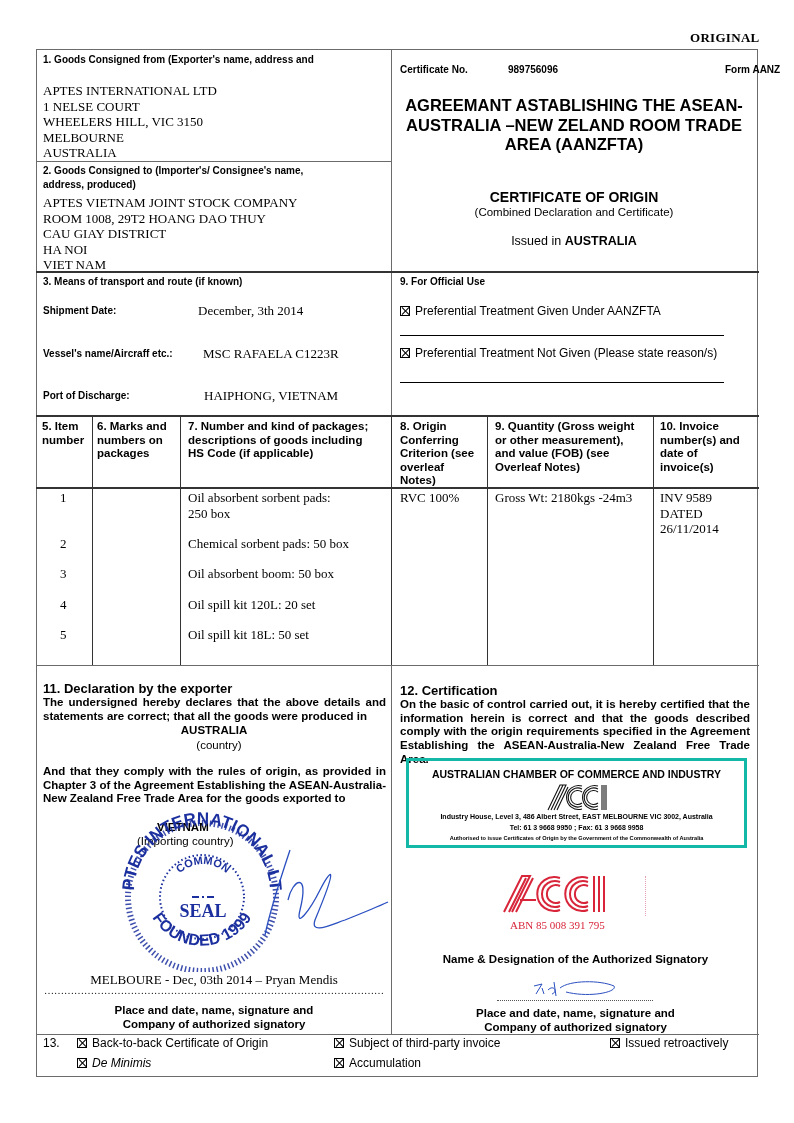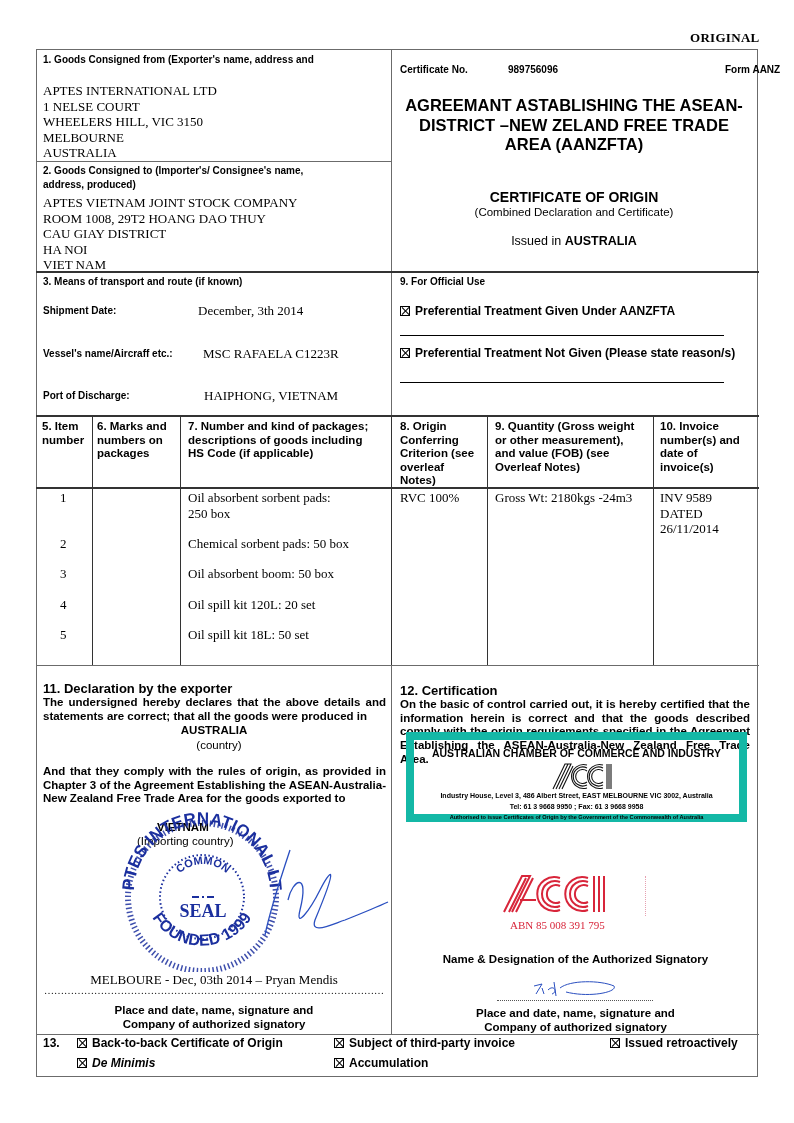--- a/index.html
+++ b/index.html
@@ -26,28 +26,28 @@
   .issued { position: absolute; left: 398px; top: 234px; width: 352px; text-align: center; font-size: 12.5px; }
 
   .rule { position: absolute; height: 1px; background: #000; }
 
   .th { position: absolute; font-weight: bold; font-size: 11.5px; line-height: 13.5px; }
   .td { position: absolute; font-family: "Liberation Serif", serif; font-size: 13px; line-height: 15.5px; }
 
   .decl { position: absolute; font-weight: bold; font-size: 11.5px; line-height: 13.7px; text-align: justify; }
   .sec-title { position: absolute; font-weight: bold; font-size: 13px; }
 
-  .acci-box { position: absolute; left: 406px; top: 732px; width: 341px; height: 90px; border: 8px solid #14b8a6; }
+  .acci-box { position: absolute; left: 406px; top: 758px; width: 341px; height: 90px; border: 3px solid #14b8a6; }
   .acci-box .t1 { position: absolute; left: 0; top: 7px; width: 100%; text-align: center; font-weight: bold; font-size: 10.5px; }
   .acci-box .t2 { position: absolute; left: 0; top: 52px; width: 100%; text-align: center; font-weight: bold; font-size: 7px; }
   .acci-box .t3 { position: absolute; left: 0; top: 63px; width: 100%; text-align: center; font-weight: bold; font-size: 7px; }
   .acci-box .t4 { position: absolute; left: 0; top: 74px; width: 100%; text-align: center; font-weight: bold; font-size: 5.6px; }
 
   .center { text-align: center; }
-  .check { font-weight: bold; font-size: 12px; position: absolute; white-space: nowrap; }
+  .check { font-weight: normal; font-size: 12px; position: absolute; white-space: nowrap; }
   .boxx { display: inline-block; width: 10px; height: 10px; border: 1px solid #000; position: relative; vertical-align: -1px; margin-right: 5px; }
   .boxx::before, .boxx::after { content: ""; position: absolute; left: 4px; top: -1px; width: 1px; height: 10px; background: #000; }
   .boxx::before { transform: rotate(45deg); }
   .boxx::after { transform: rotate(-45deg); }
 </style>
 </head>
 <body>
 
 <div id="original" class="abs">ORIGINAL</div>
 
@@ -89,21 +89,21 @@
   <div>HA NOI</div>
   <div>VIET NAM</div>
 </div>
 
 <div class="lbl" style="left:400px; top:63px;">Certificate No.</div>
 <div class="lbl" style="left:508px; top:63px;">989756096</div>
 <div class="lbl" style="left:680px; top:63px;padding-left:45px;">Form AANZ</div>
 
 <div class="title-block">
   <div>AGREEMANT ASTABLISHING THE ASEAN-</div>
-  <div>DISTRICT –NEW ZELAND FREE TRADE</div>
+  <div>AUSTRALIA –NEW ZELAND ROOM TRADE</div>
   <div>AREA (AANZFTA)</div>
 </div>
 <div class="cert-title">CERTIFICATE OF ORIGIN</div>
 <div class="cert-sub">(Combined Declaration and Certificate)</div>
 <div class="issued"><span>Issued in </span><b>AUSTRALIA</b></div>
 
 <div class="lbl" style="left:43px; top:275px;">3. Means of transport and route (if known)</div>
 <div class="lbl" style="left:43px; top:304px;">Shipment Date:</div>
 <div class="val" style="left:198px; top:303px;">December, 3th 2014</div>
 <div class="lbl" style="left:43px; top:347px;">Vessel's name/Aircraff etc.:</div>

